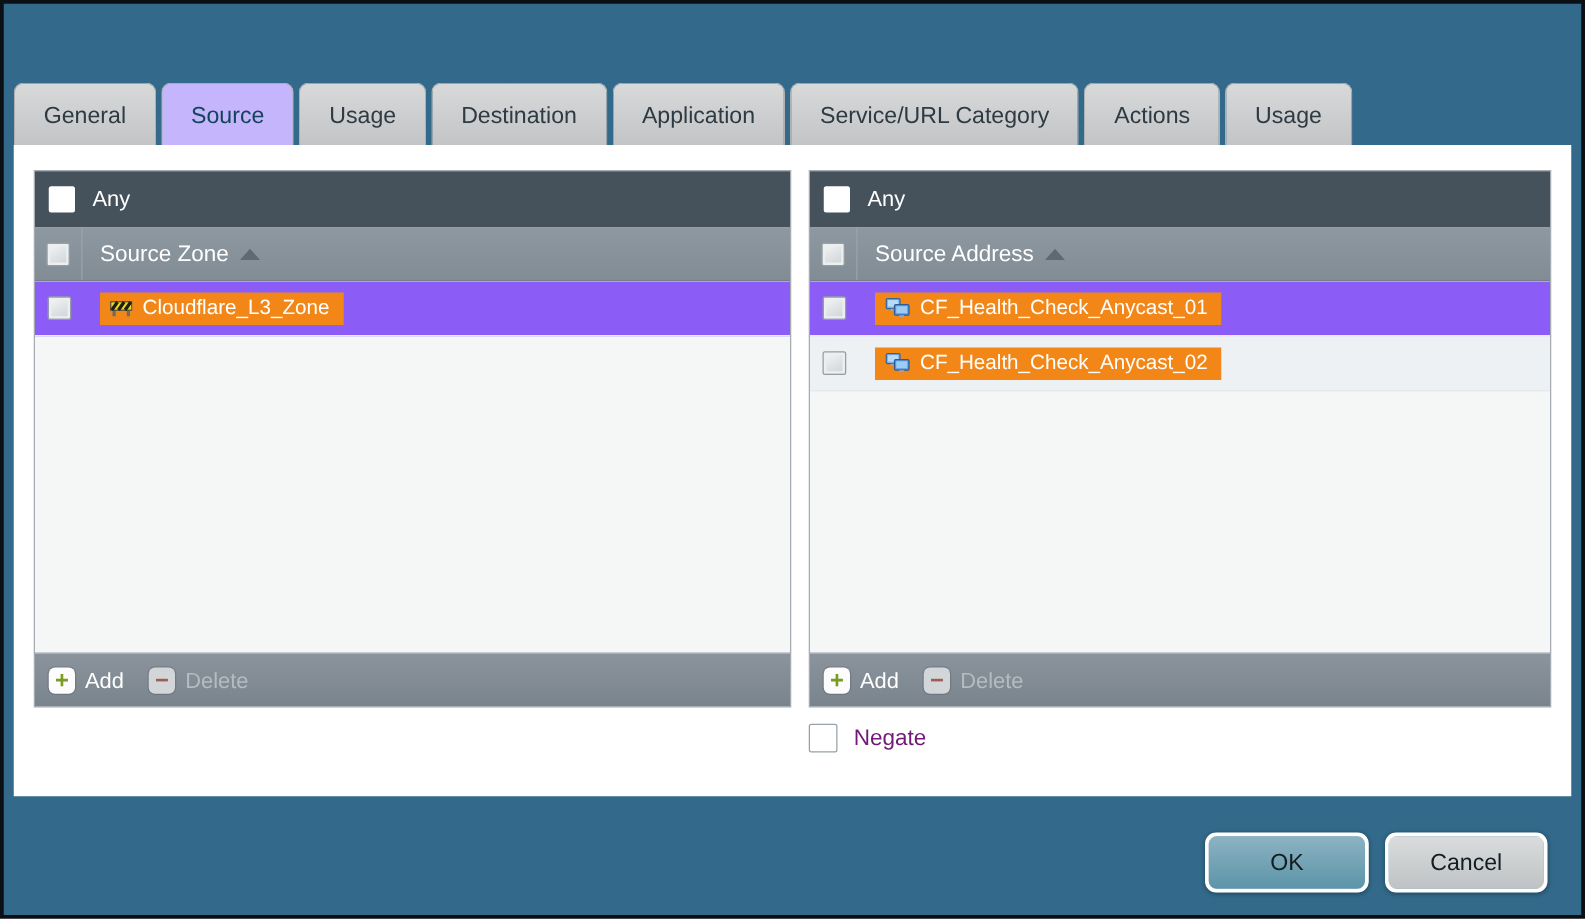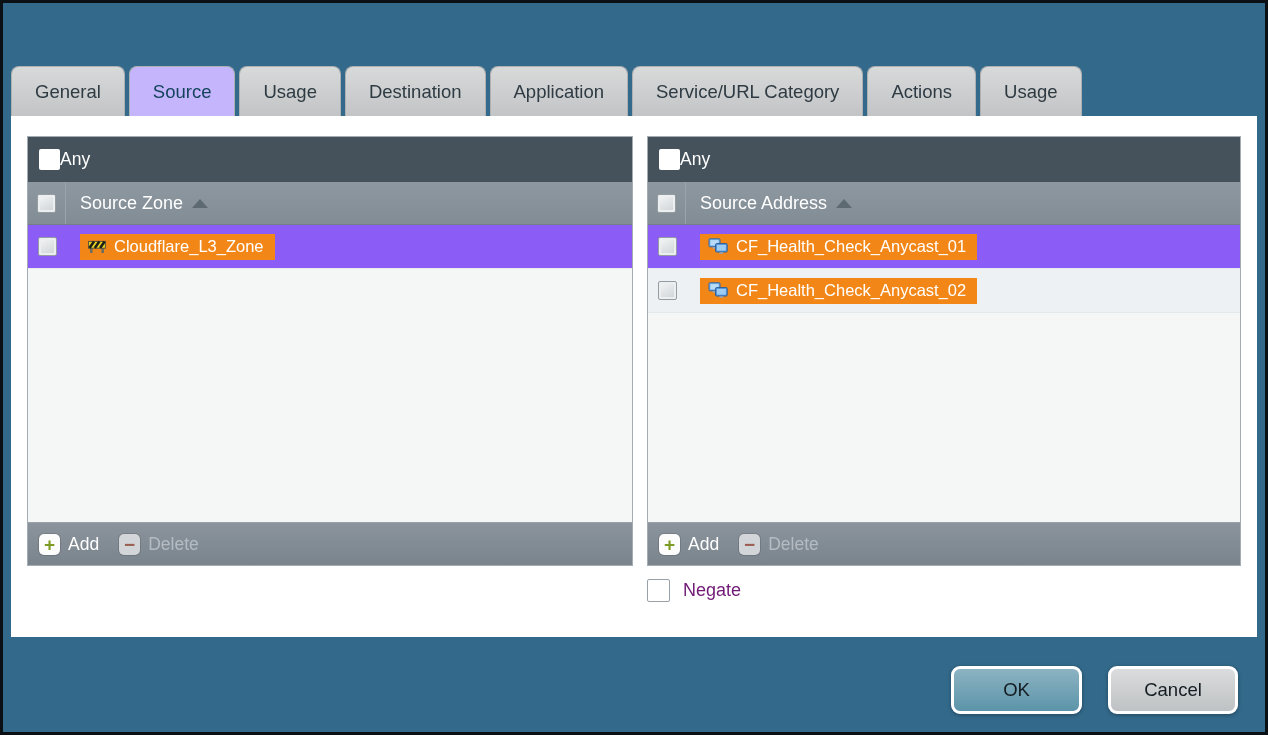--- a/index.html
+++ b/index.html
@@ -62,21 +62,21 @@
     border: 1px solid #a6adb2;
     display: flex; flex-direction: column;
     background: #f5f7f7;
   }
   .panel.p0 { width: 606px; }
   .panel.p1 { flex: 1; }
   .any-row {
     height: 45px; flex: 0 0 45px;
     background: #45525b;
     display: flex; align-items: center;
-    padding: 13px 11px; 
+    padding: 13px 11px; gap: 14px;
     color: #ffffff; font-size: 17.5px;
   }
   .any-checkbox {
     width: 21px; height: 21px; background: #ffffff; border-radius: 2px;
     cursor: pointer;
   }
   .col-header {
     height: 43px; flex: 0 0 43px;
     background: linear-gradient(#8e98a1, #828c95);
     border-bottom: 1px solid #747e86;
@@ -142,21 +142,21 @@
     display: flex; align-items: center; gap: 13px;
     font-size: 18px; color: #701a75;
   }
   .negate-checkbox {
     width: 23px; height: 23px; border: 1px solid #98a1a7;
     background: #ffffff; border-radius: 2px; cursor: pointer;
   }
   
   .actions {
     position: absolute; right: 27px; bottom: 18px;
-    display: flex; gap: 26px;
+    display: flex; gap: 13px;
   }
   .btn {
     height: 48px; border-radius: 9px;
     border: 3px solid #ffffff;
     font-family: "Liberation Sans", sans-serif;
     font-size: 18.5px; color: #141d22;
     cursor: pointer;
     box-shadow: 0 1px 4px rgba(0,0,0,.35);
   }
   .btn-ok { width: 131px; background: linear-gradient(#8cb3c2, #5c94a9); }

